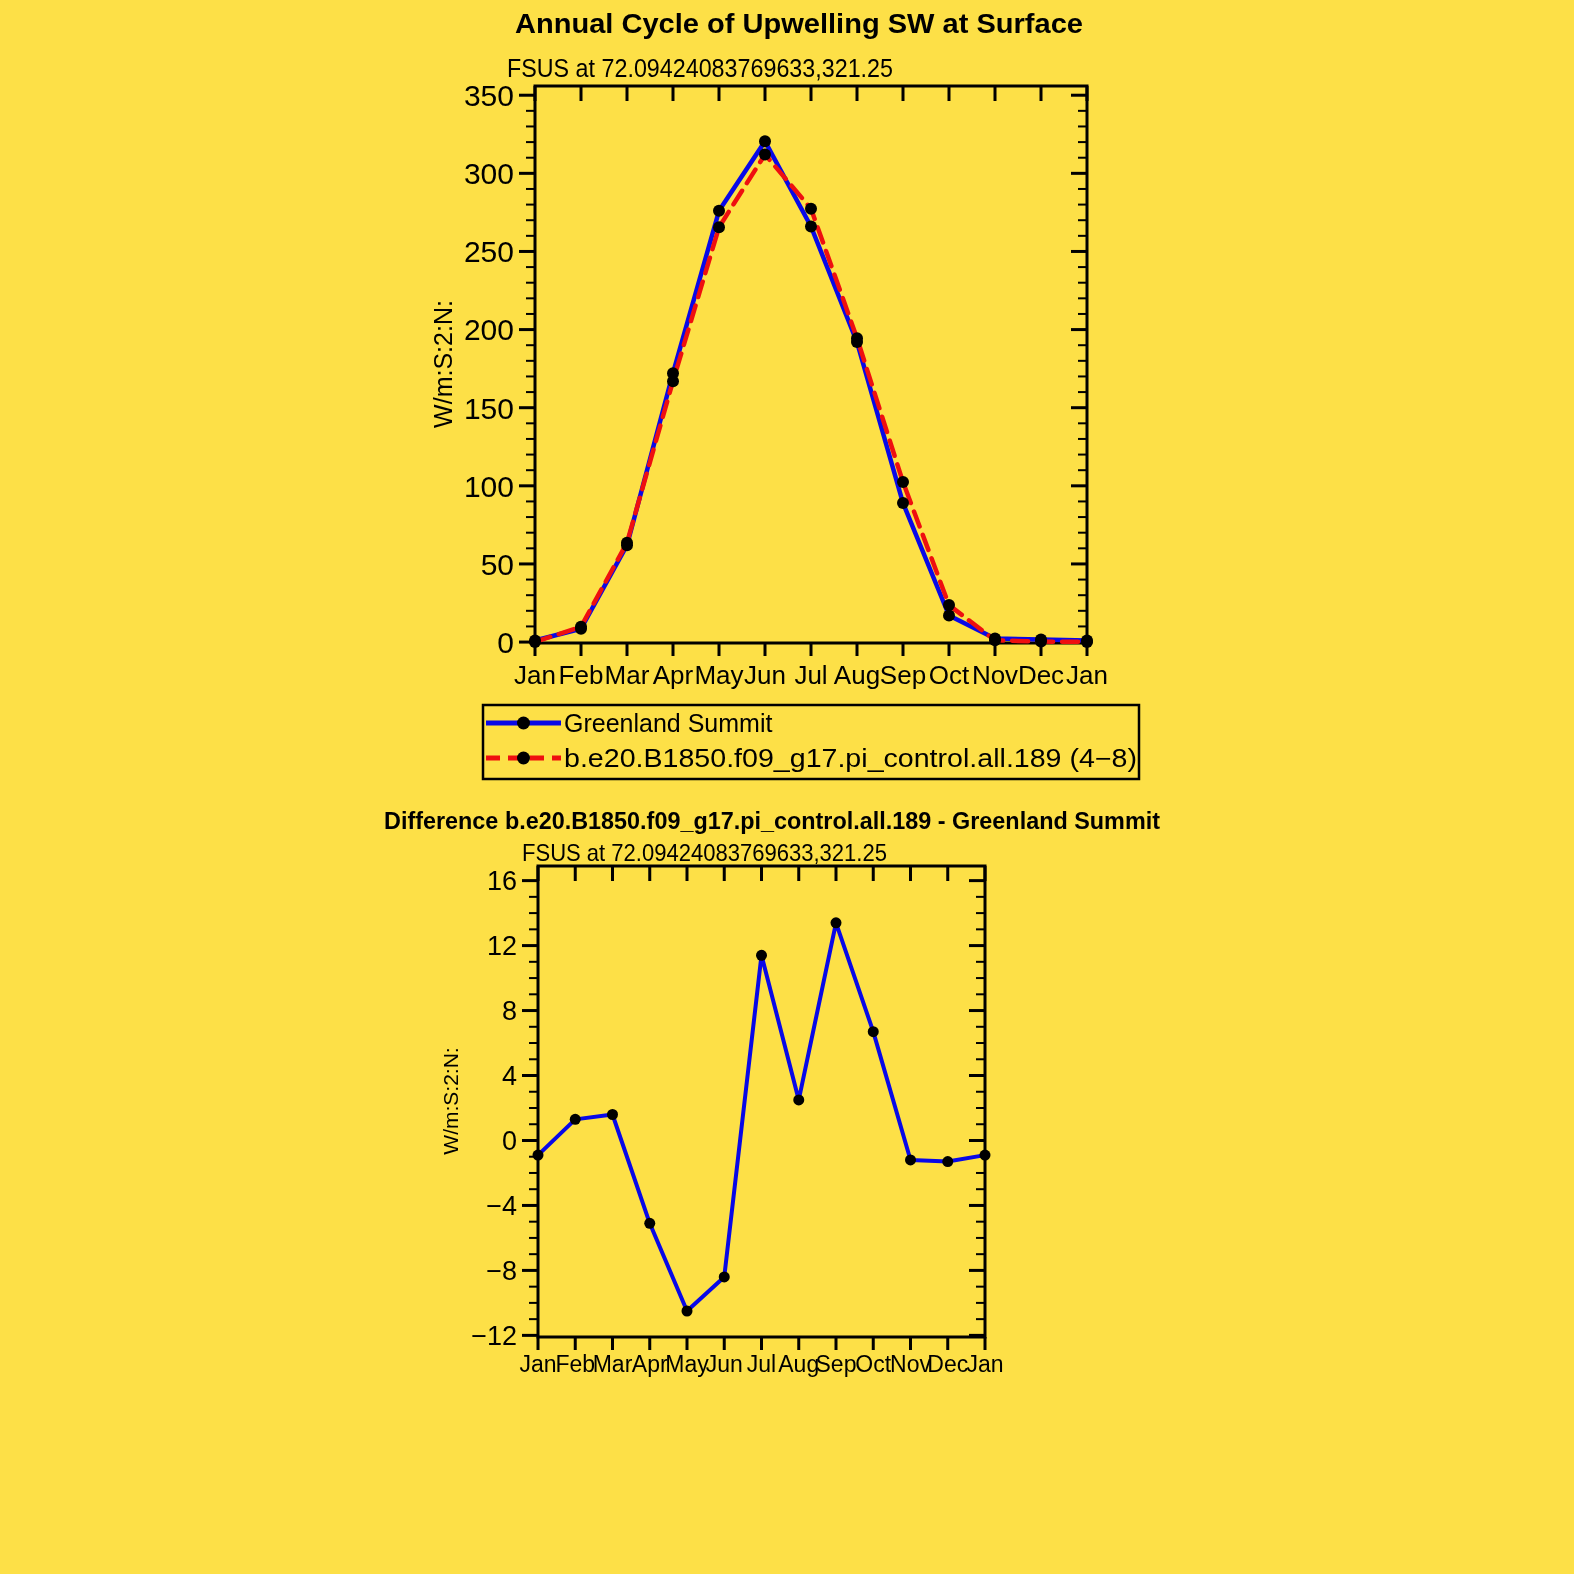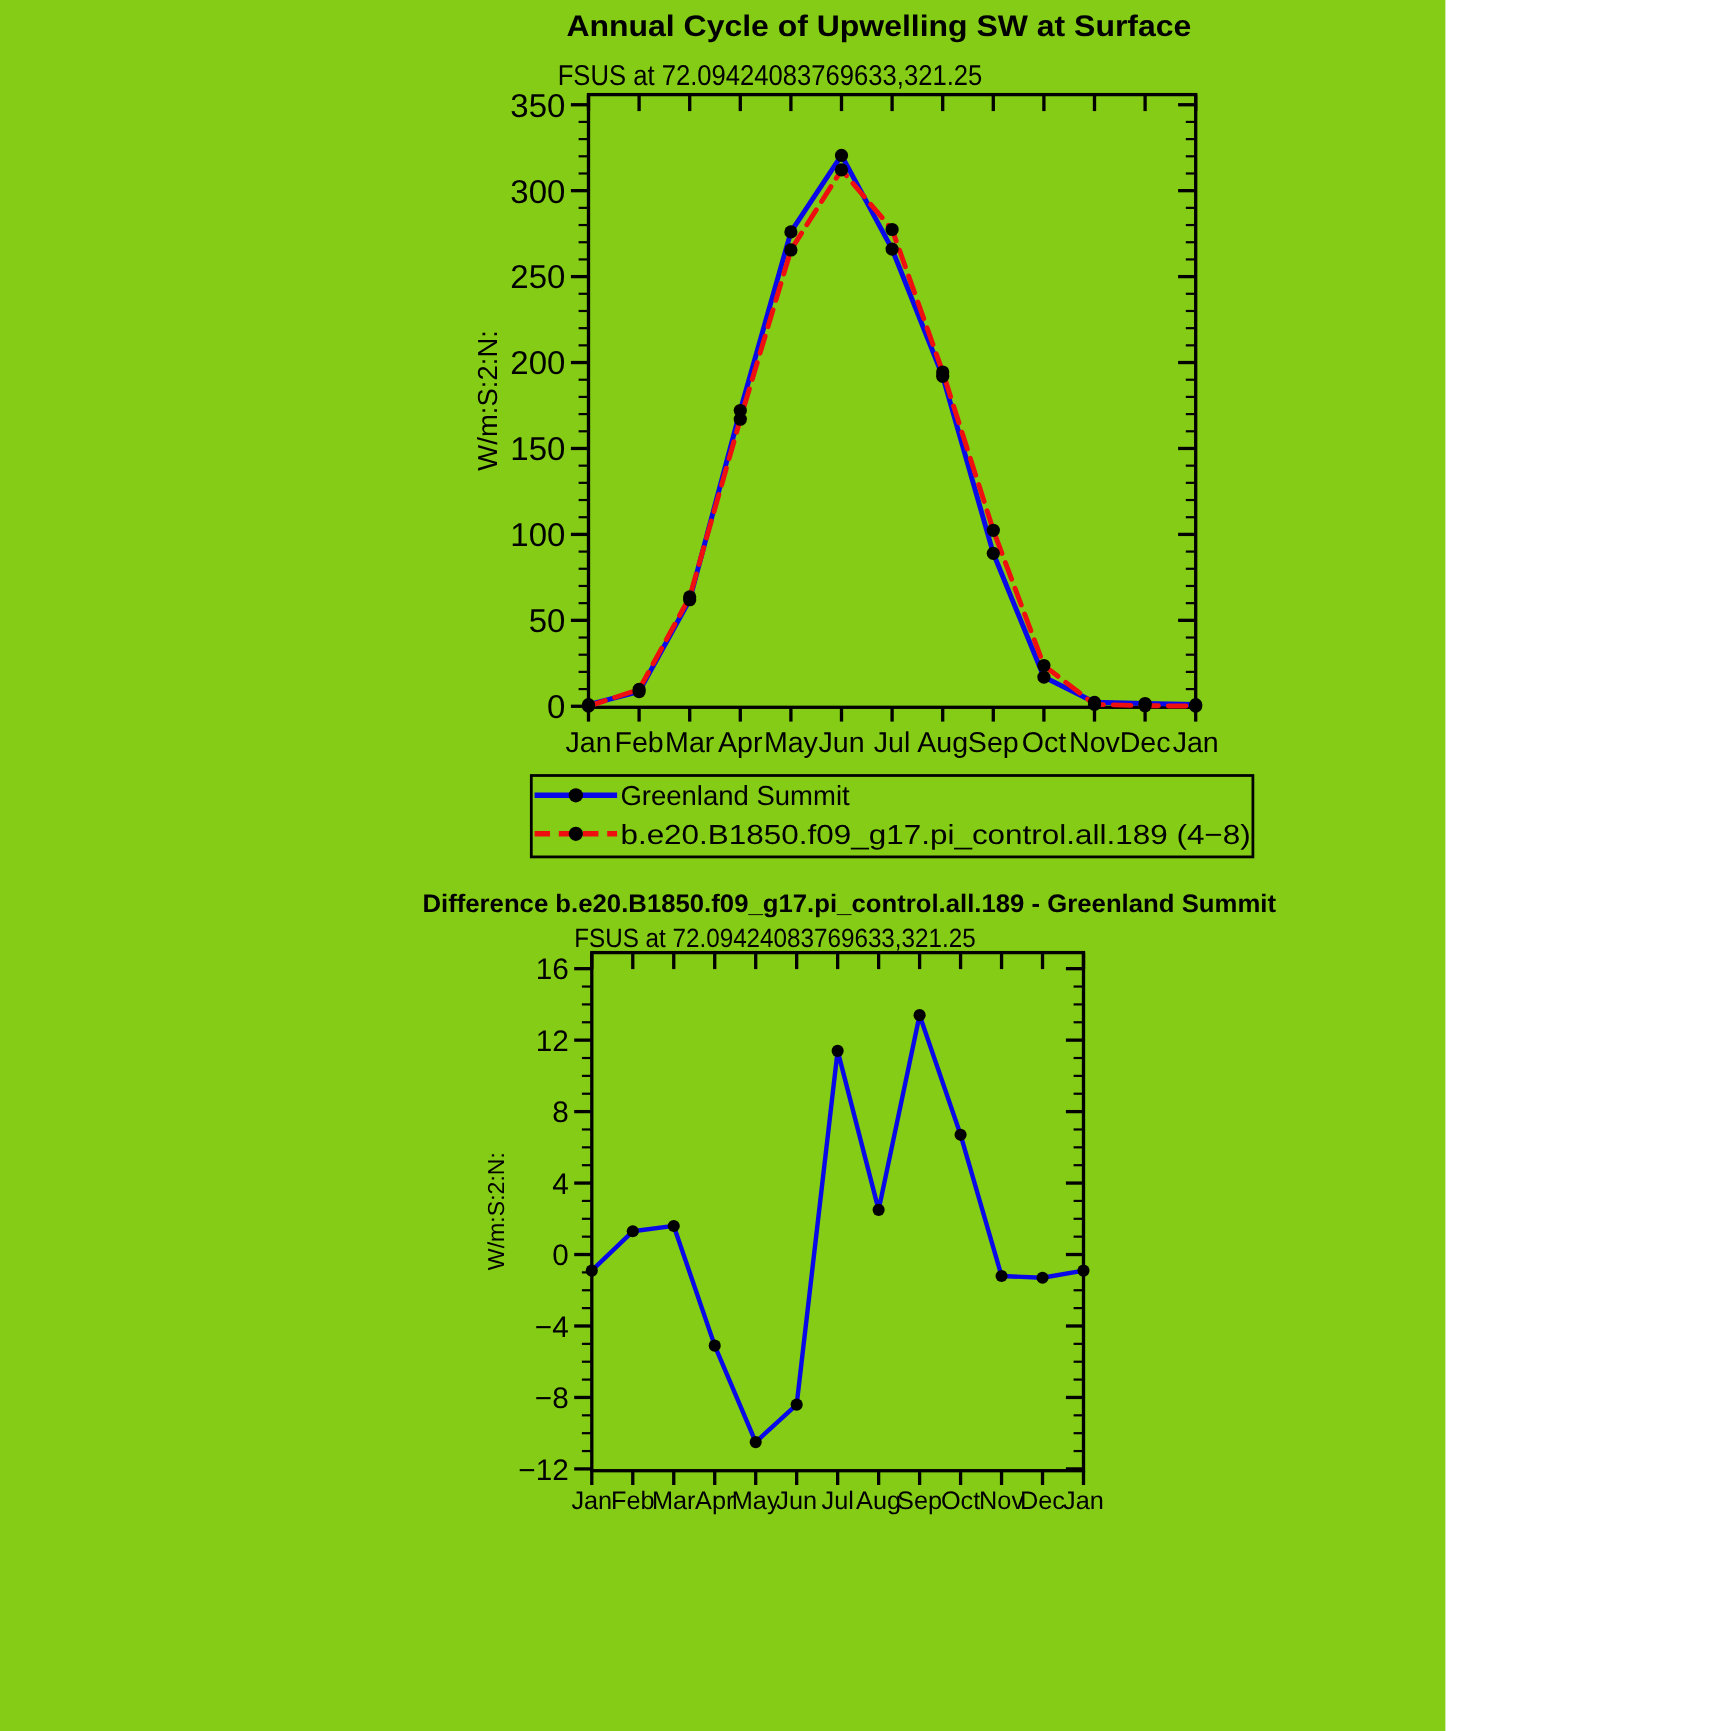--- a/index.html
+++ b/index.html
@@ -1,16 +1,16 @@
 <!DOCTYPE html>
 <html><head>
 <meta charset="utf-8">
 <style>
   html,body{margin:0;padding:0;background:#ffffff;}
-  #canvas-wrap{width:1314px;height:1574px;background:#84cc16;position:relative;}
+  #canvas-wrap{width:1574px;height:1574px;background:#fde047;position:relative;}
   svg{display:block;}
   text{font-family:"Liberation Sans","DejaVu Sans",sans-serif;fill:#000000;}
   .title{font-size:27px;font-weight:bold;}
   .title2{font-size:23px;font-weight:bold;}
   .sub{font-weight:normal;}
   .s26{font-size:26px;}
   .s25{font-size:25px;}
   .s24{font-size:24px;}
   .s21{font-size:21px;}
   .lbox{fill:none;stroke:#000000;stroke-width:2.5;}

